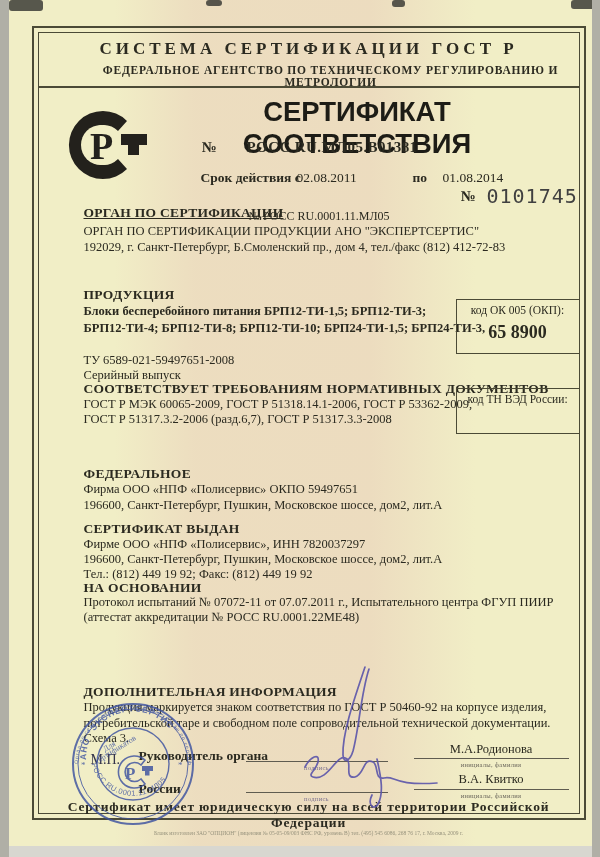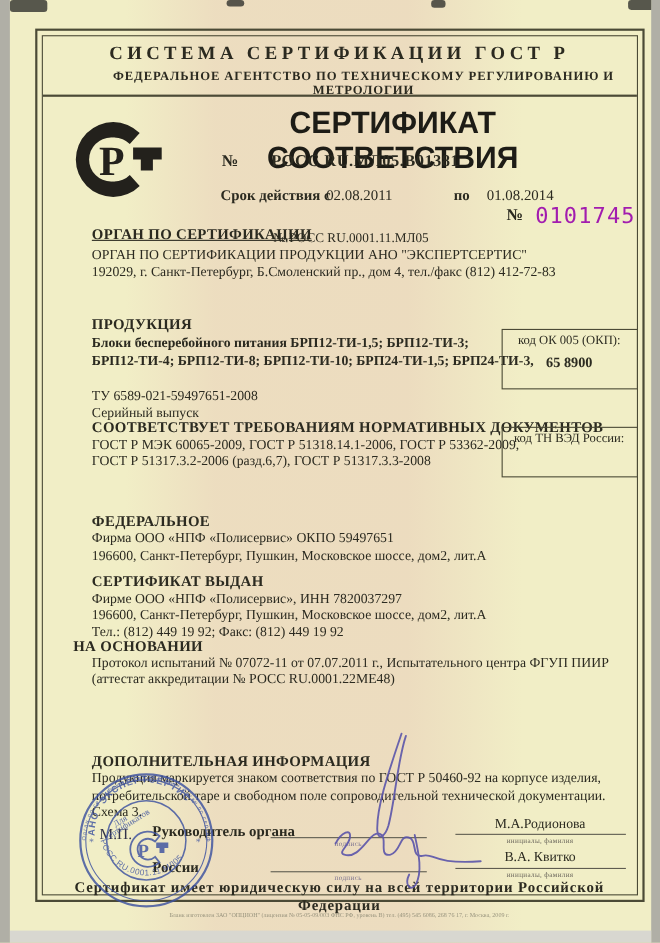--- a/index.html
+++ b/index.html
@@ -20,21 +20,21 @@
   .frame-outer { border:2px solid #4b4a36; }
   .frame-inner { border:1px solid #4b4a36; }
   .hline { border-top:2px solid #4b4a36; height:0; }
   .sysline { font-size:17px; letter-spacing:4px; text-align:center; }
   .agency  { font-size:11.5px; letter-spacing:0.8px; text-align:center; }
   .doctitle{ font-size:28px; letter-spacing:0px; text-align:center; transform:scaleX(0.98); }
   .body-txt { font-size:12.5px; line-height:15px; }
   .sec-title { font-size:13.5px; font-weight:bold; letter-spacing:0.3px; }
   .code-box { border:1.2px solid #4b4a36; }
   .code-box .lbl { font-size:11.5px; text-align:center; }
-  .red-num { font-family:"DejaVu Sans Mono", monospace; font-size:20px; letter-spacing:1px; color:#a21caf; }
+  .red-num { font-family:"DejaVu Sans Mono", monospace; font-size:20px; letter-spacing:1px; color:#404040; }
   .sig-line { border-bottom:1px solid #5f5c50; height:0; }
   .tiny-cap { font-size:6.5px; color:#7d7390; text-align:center; letter-spacing:0.3px; }
   .tiny-cap2 { font-size:6.5px; color:#6b675c; text-align:center; letter-spacing:0.3px; }
   .legal { font-size:13.5px; font-weight:bold; letter-spacing:0.8px; text-align:center; }
   .fineprint { font-size:5.5px; color:#8d8a75; text-align:center; opacity:0.9; }
   .smudge { background:#3c3c36; opacity:0.85; border-radius:3px; }
   .scan-strip { background:#d8d7d0; }
 </style>
 </head>
 <body>
@@ -82,41 +82,41 @@
   <div class="abs serif body-txt" style="left:75px;top:240px;">192029, г. Санкт-Петербург, Б.Смоленский пр., дом 4, тел./факс (812) 412-72-83</div>
 
   <div class="abs serif sec-title" style="left:75px;top:287px;">ПРОДУКЦИЯ</div>
   <div class="abs serif b body-txt" style="left:75px;top:304px;">Блоки бесперебойного питания БРП12-ТИ-1,5; БРП12-ТИ-3;</div>
   <div class="abs serif b body-txt" style="left:75px;top:321px;">БРП12-ТИ-4; БРП12-ТИ-8; БРП12-ТИ-10; БРП24-ТИ-1,5; БРП24-ТИ-3,</div>
   <div class="abs serif body-txt" style="left:75px;top:353px;">ТУ 6589-021-59497651-2008</div>
   <div class="abs serif body-txt" style="left:75px;top:368px;">Серийный выпуск</div>
 
   <div class="abs code-box" style="left:447px;top:299px;width:124px;height:55px;">
     <div class="serif lbl" style="margin-top:4px;">код ОК 005 (ОКП):</div>
-    <div class="serif b" style="font-size:13px;text-align:center;margin-top:6px;">65 8900</div>
+    <div class="serif b" style="font-size:18px;text-align:center;margin-top:6px;">65 8900</div>
   </div>
 
   <div class="abs serif sec-title" style="left:75px;top:381px;">СООТВЕТСТВУЕТ ТРЕБОВАНИЯМ НОРМАТИВНЫХ ДОКУМЕНТОВ</div>
   <div class="abs serif body-txt" style="left:75px;top:397px;">ГОСТ Р МЭК 60065-2009, ГОСТ Р 51318.14.1-2006, ГОСТ Р 53362-2009,</div>
   <div class="abs serif body-txt" style="left:75px;top:412px;">ГОСТ Р 51317.3.2-2006 (разд.6,7), ГОСТ Р 51317.3.3-2008</div>
 
   <div class="abs code-box" style="left:447px;top:388px;width:124px;height:46px;">
     <div class="serif lbl" style="margin-top:4px;">код ТН ВЭД России:</div>
   </div>
 
   <div class="abs serif sec-title" style="left:75px;top:466px;">ФЕДЕРАЛЬНОЕ</div>
   <div class="abs serif body-txt" style="left:75px;top:482px;">Фирма ООО «НПФ «Полисервис» ОКПО 59497651</div>
   <div class="abs serif body-txt" style="left:75px;top:498px;">196600, Санкт-Петербург, Пушкин, Московское шоссе, дом2, лит.А</div>
 
   <div class="abs serif sec-title" style="left:75px;top:521px;">СЕРТИФИКАТ ВЫДАН</div>
   <div class="abs serif body-txt" style="left:75px;top:537px;">Фирме ООО «НПФ «Полисервис», ИНН 7820037297</div>
   <div class="abs serif body-txt" style="left:75px;top:552px;">196600, Санкт-Петербург, Пушкин, Московское шоссе, дом2, лит.А</div>
   <div class="abs serif body-txt" style="left:75px;top:567px;">Тел.: (812) 449 19 92; Факс: (812) 449 19 92</div>
 
-  <div class="abs serif sec-title" style="left:58px;top:580px;font-family:Liberation Serif, serif;">НА ОСНОВАНИИ</div>
+  <div class="abs serif sec-title" style="left:75px;top:580px;font-family:Liberation Serif, serif;">НА ОСНОВАНИИ</div>
   <div class="abs serif body-txt" style="left:75px;top:595px;">Протокол испытаний № 07072-11 от 07.07.2011 г., Испытательного центра ФГУП ПИИР</div>
   <div class="abs serif body-txt" style="left:75px;top:610px;">(аттестат аккредитации № РОСС RU.0001.22МЕ48)</div>
 
   <div class="abs serif sec-title" style="left:75px;top:684px;font-family:Liberation Serif, serif;">ДОПОЛНИТЕЛЬНАЯ ИНФОРМАЦИЯ</div>
   <div class="abs serif body-txt" style="left:75px;top:700px;text-align:right;">Продукция маркируется знаком соответствия по ГОСТ Р 50460-92 на корпусе изделия,</div>
   <div class="abs serif body-txt" style="left:75px;top:716px;">потребительской таре и свободном поле сопроводительной технической документации.</div>
   <div class="abs serif body-txt" style="left:75px;top:731px;">Схема 3.</div>
 
   <div class="abs serif" style="left:82px;top:752px;font-size:14px;color:#33334a;">М.П.</div>
 

